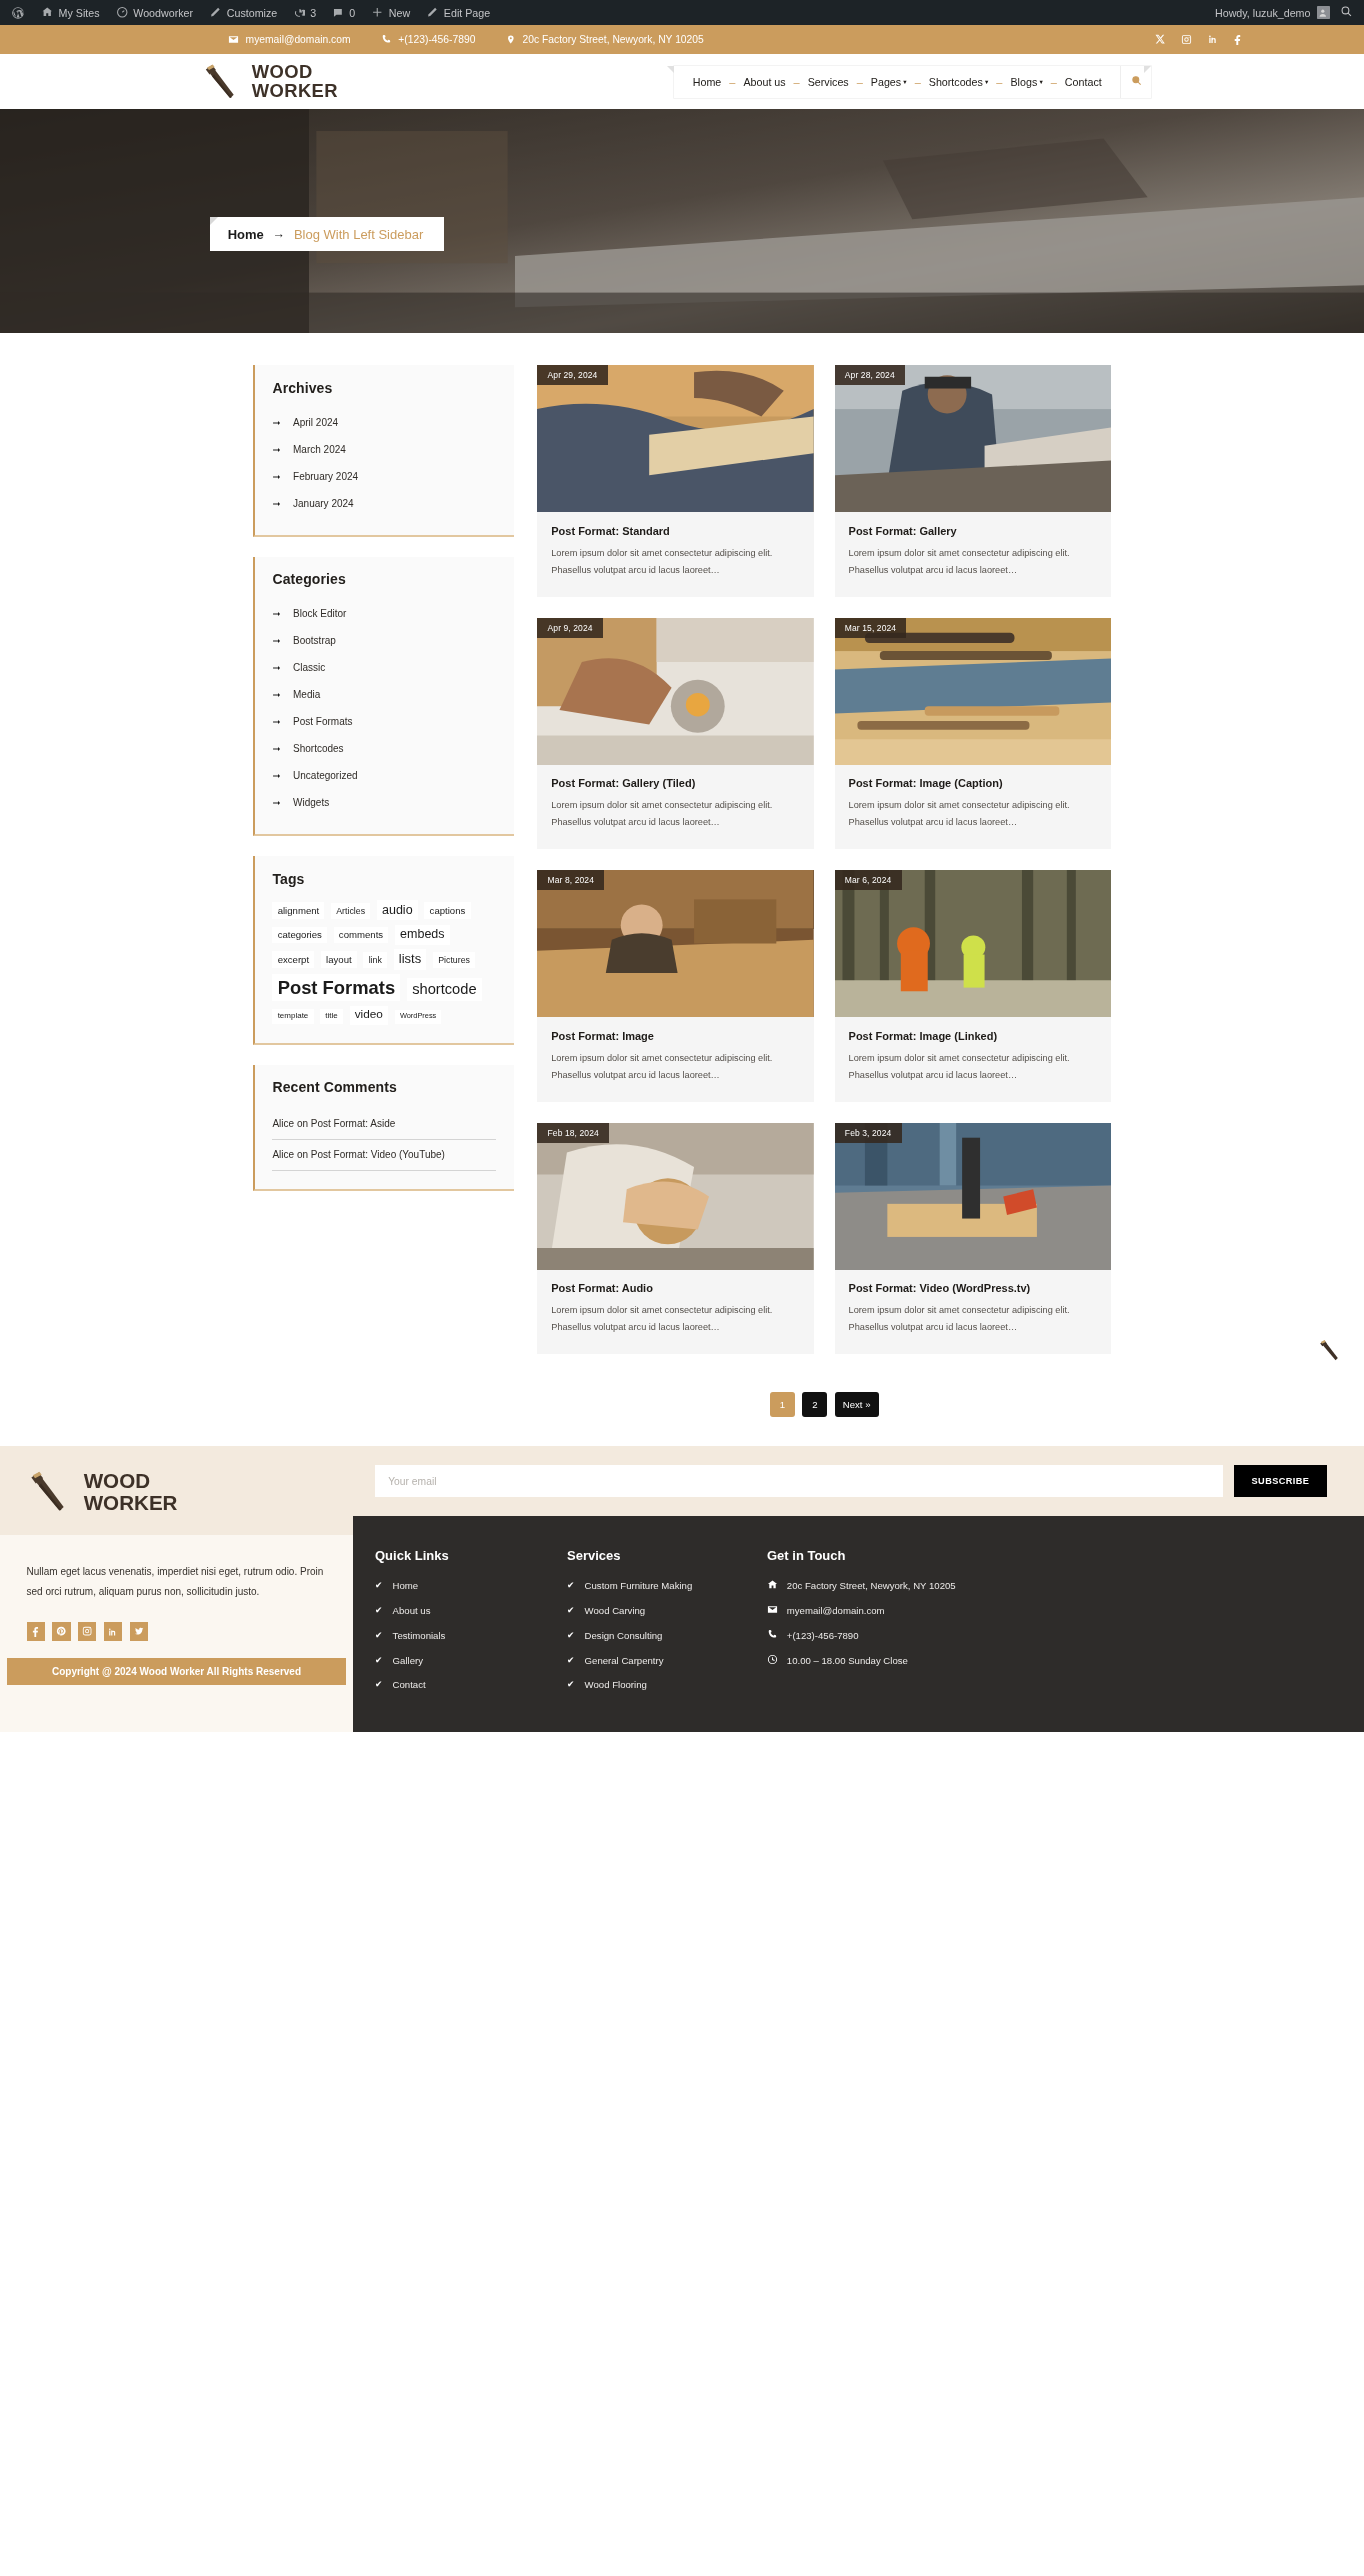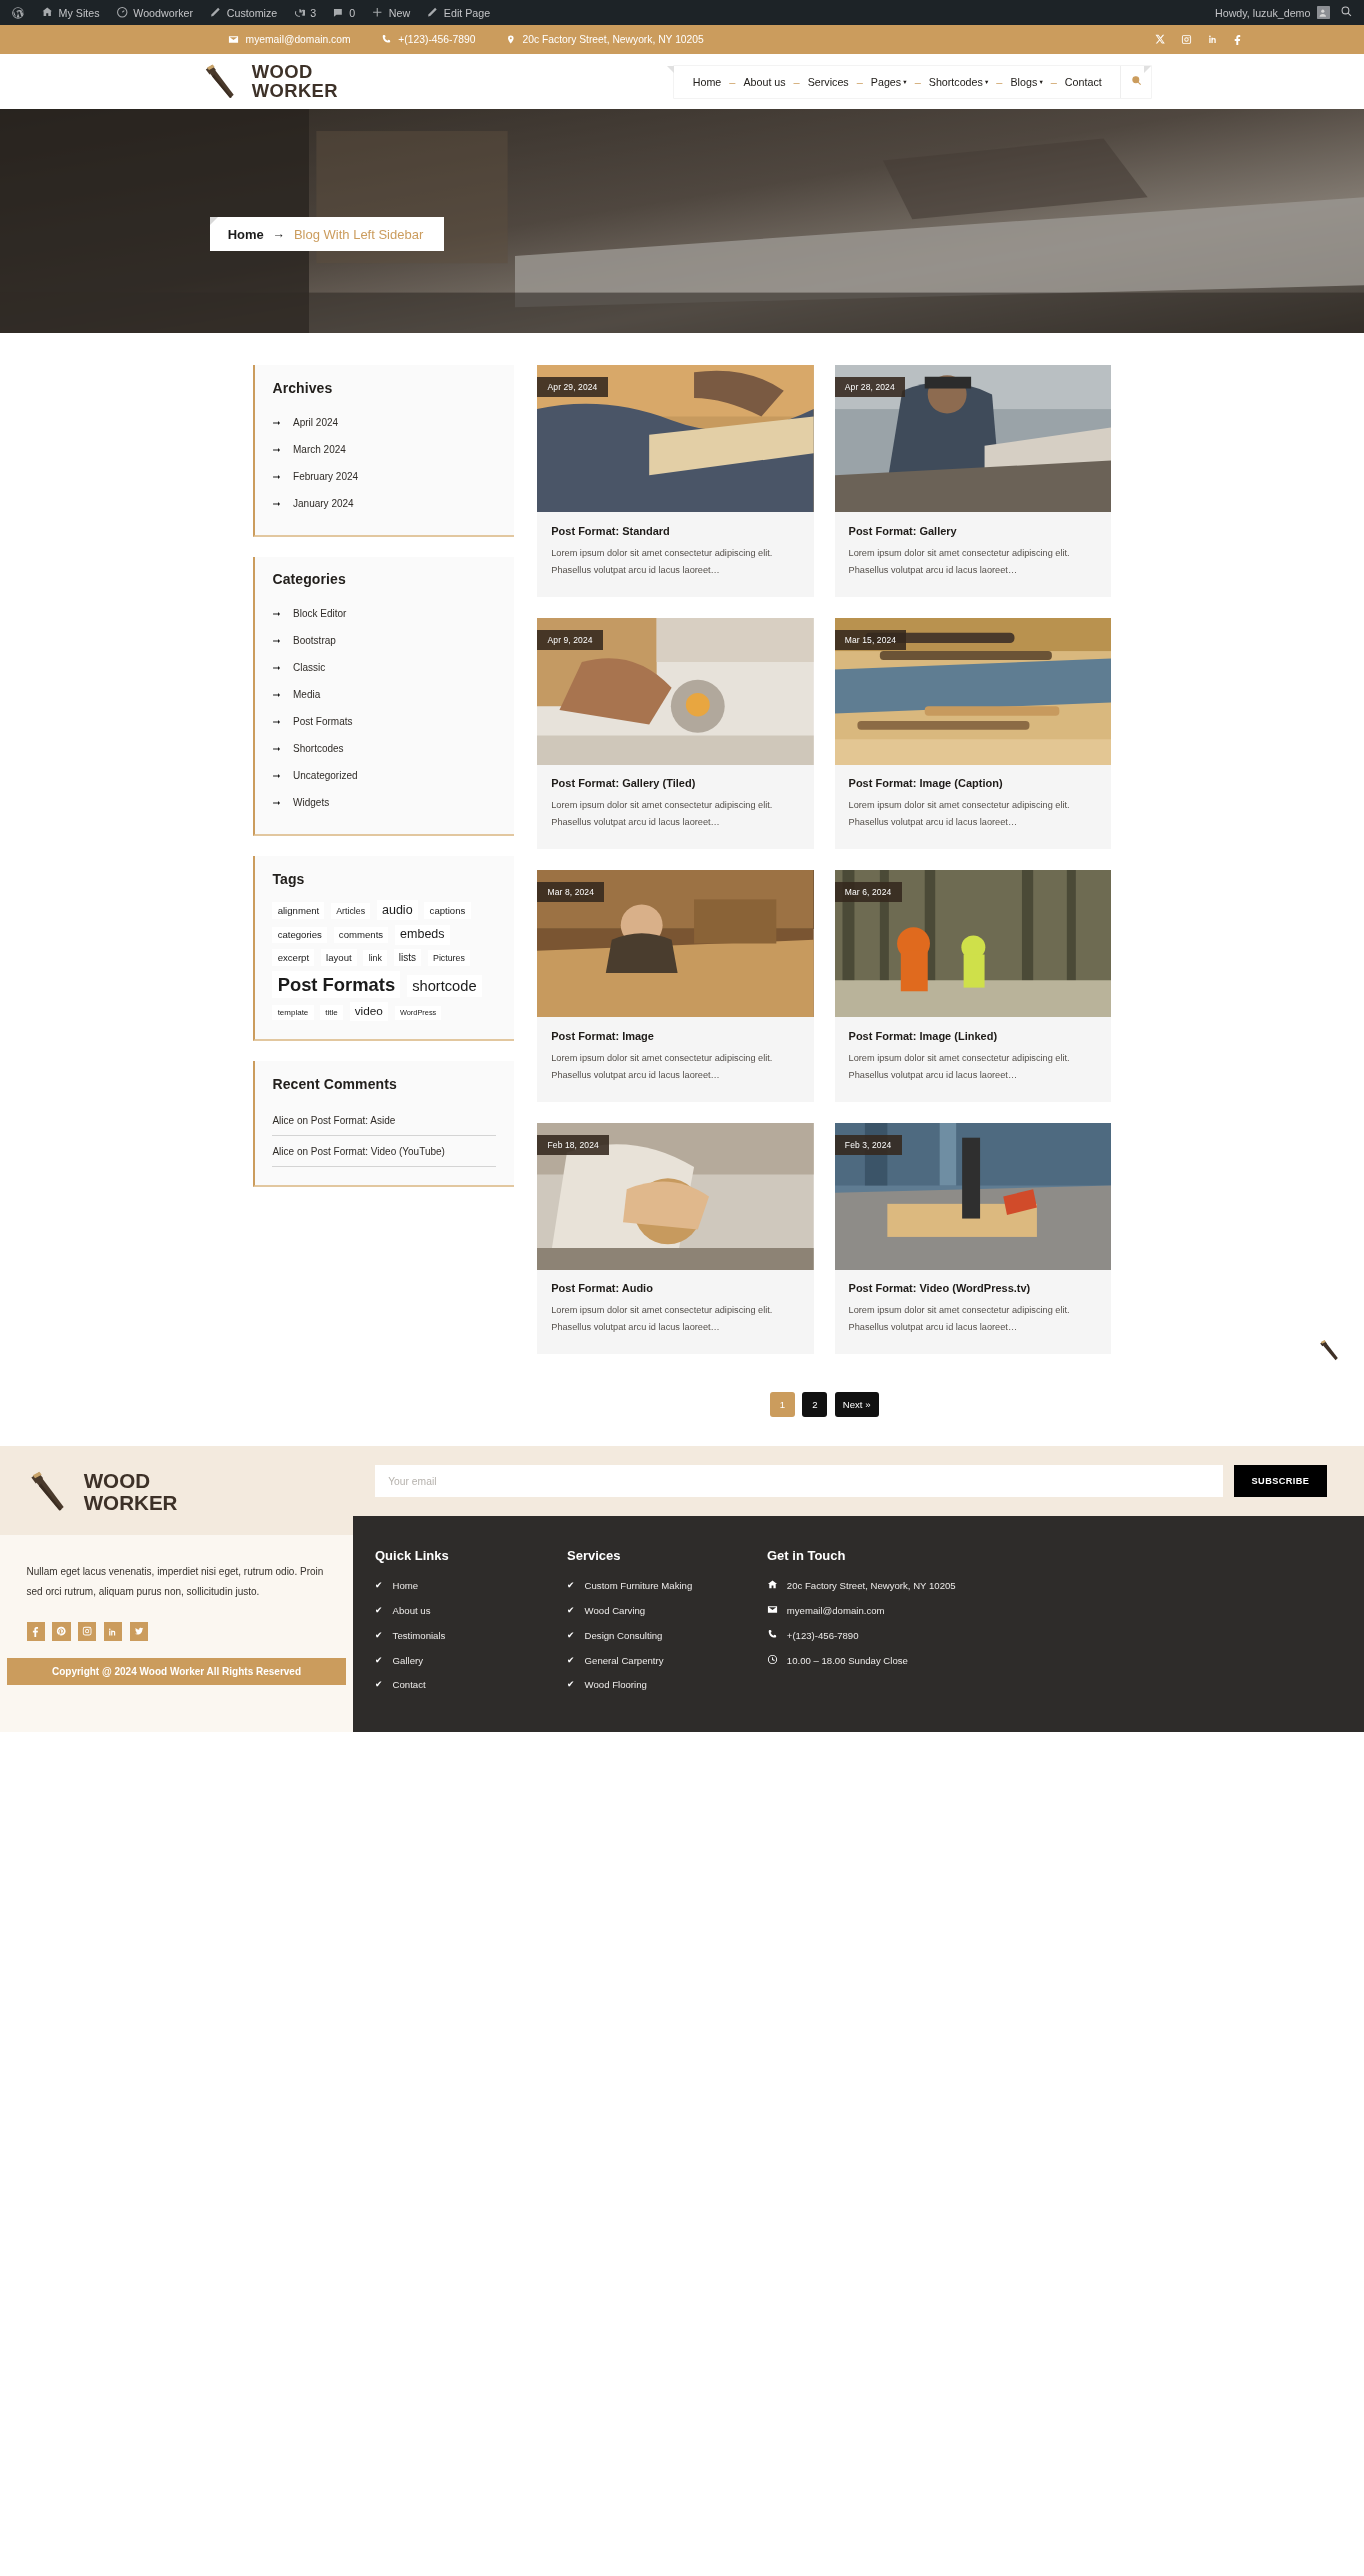--- a/index.html
+++ b/index.html
@@ -164,21 +164,21 @@
 
   .comment-list li { border-bottom: 0.7px solid #3a3a3a33; }
   .comment-list li:last-child { }
   .comment-list a { display:block; font-size: 10px; padding: 9.6px 0; color: #2f2b27; }
 
   
   .post-grid { display: grid; grid-template-columns: 1fr 1fr; gap: 20.6px 20.6px; }
   .post-card { background: #f5f5f5; }
   .post-thumb { position: relative; height: 147px; overflow: hidden; }
   .post-date {
-    position: absolute; left: 0; top: 12px;
+    position: absolute; left: 0; top: 0;
     background: rgba(52,40,30,0.88); color: #fff;
     font-size: 8.5px; padding: 5.2px 10.3px;
     letter-spacing: 0.1px;
   }
   .post-body { padding: 12.5px 14px 18.4px 14px; }
   .post-title { font-size: 11px; font-weight: 700; color: #1e1b18; margin-bottom: 8px; }
   .post-excerpt { font-size: 9.2px; line-height: 1.85; color: #55504b; }
 
   .pagination { display: flex; justify-content: center; gap: 7.4px; margin: 38px 0 29px 0; }
   .page-btn {
@@ -573,21 +573,21 @@
         <a style="font-size:9.6px">alignment</a>
         <a style="font-size:8.8px">Articles</a>
         <a style="font-size:12.5px">audio</a>
         <a style="font-size:9.6px">captions</a>
         <a style="font-size:9.6px">categories</a>
         <a style="font-size:9.6px">comments</a>
         <a style="font-size:12.5px">embeds</a>
         <a style="font-size:9.6px">excerpt</a>
         <a style="font-size:9.6px">layout</a>
         <a style="font-size:8.8px">link</a>
-        <a style="font-size:10px">lists</a>
+        <a style="font-size:13px">lists</a>
         <a style="font-size:8.8px">Pictures</a>
         <a style="font-size:18.4px;font-weight:600">Post Formats</a>
         <a style="font-size:14.7px">shortcode</a>
         <a style="font-size:8px">template</a>
         <a style="font-size:8px">title</a>
         <a style="font-size:11.8px">video</a>
         <a style="font-size:7.4px">WordPress</a>
       </div>
     </div>
 

